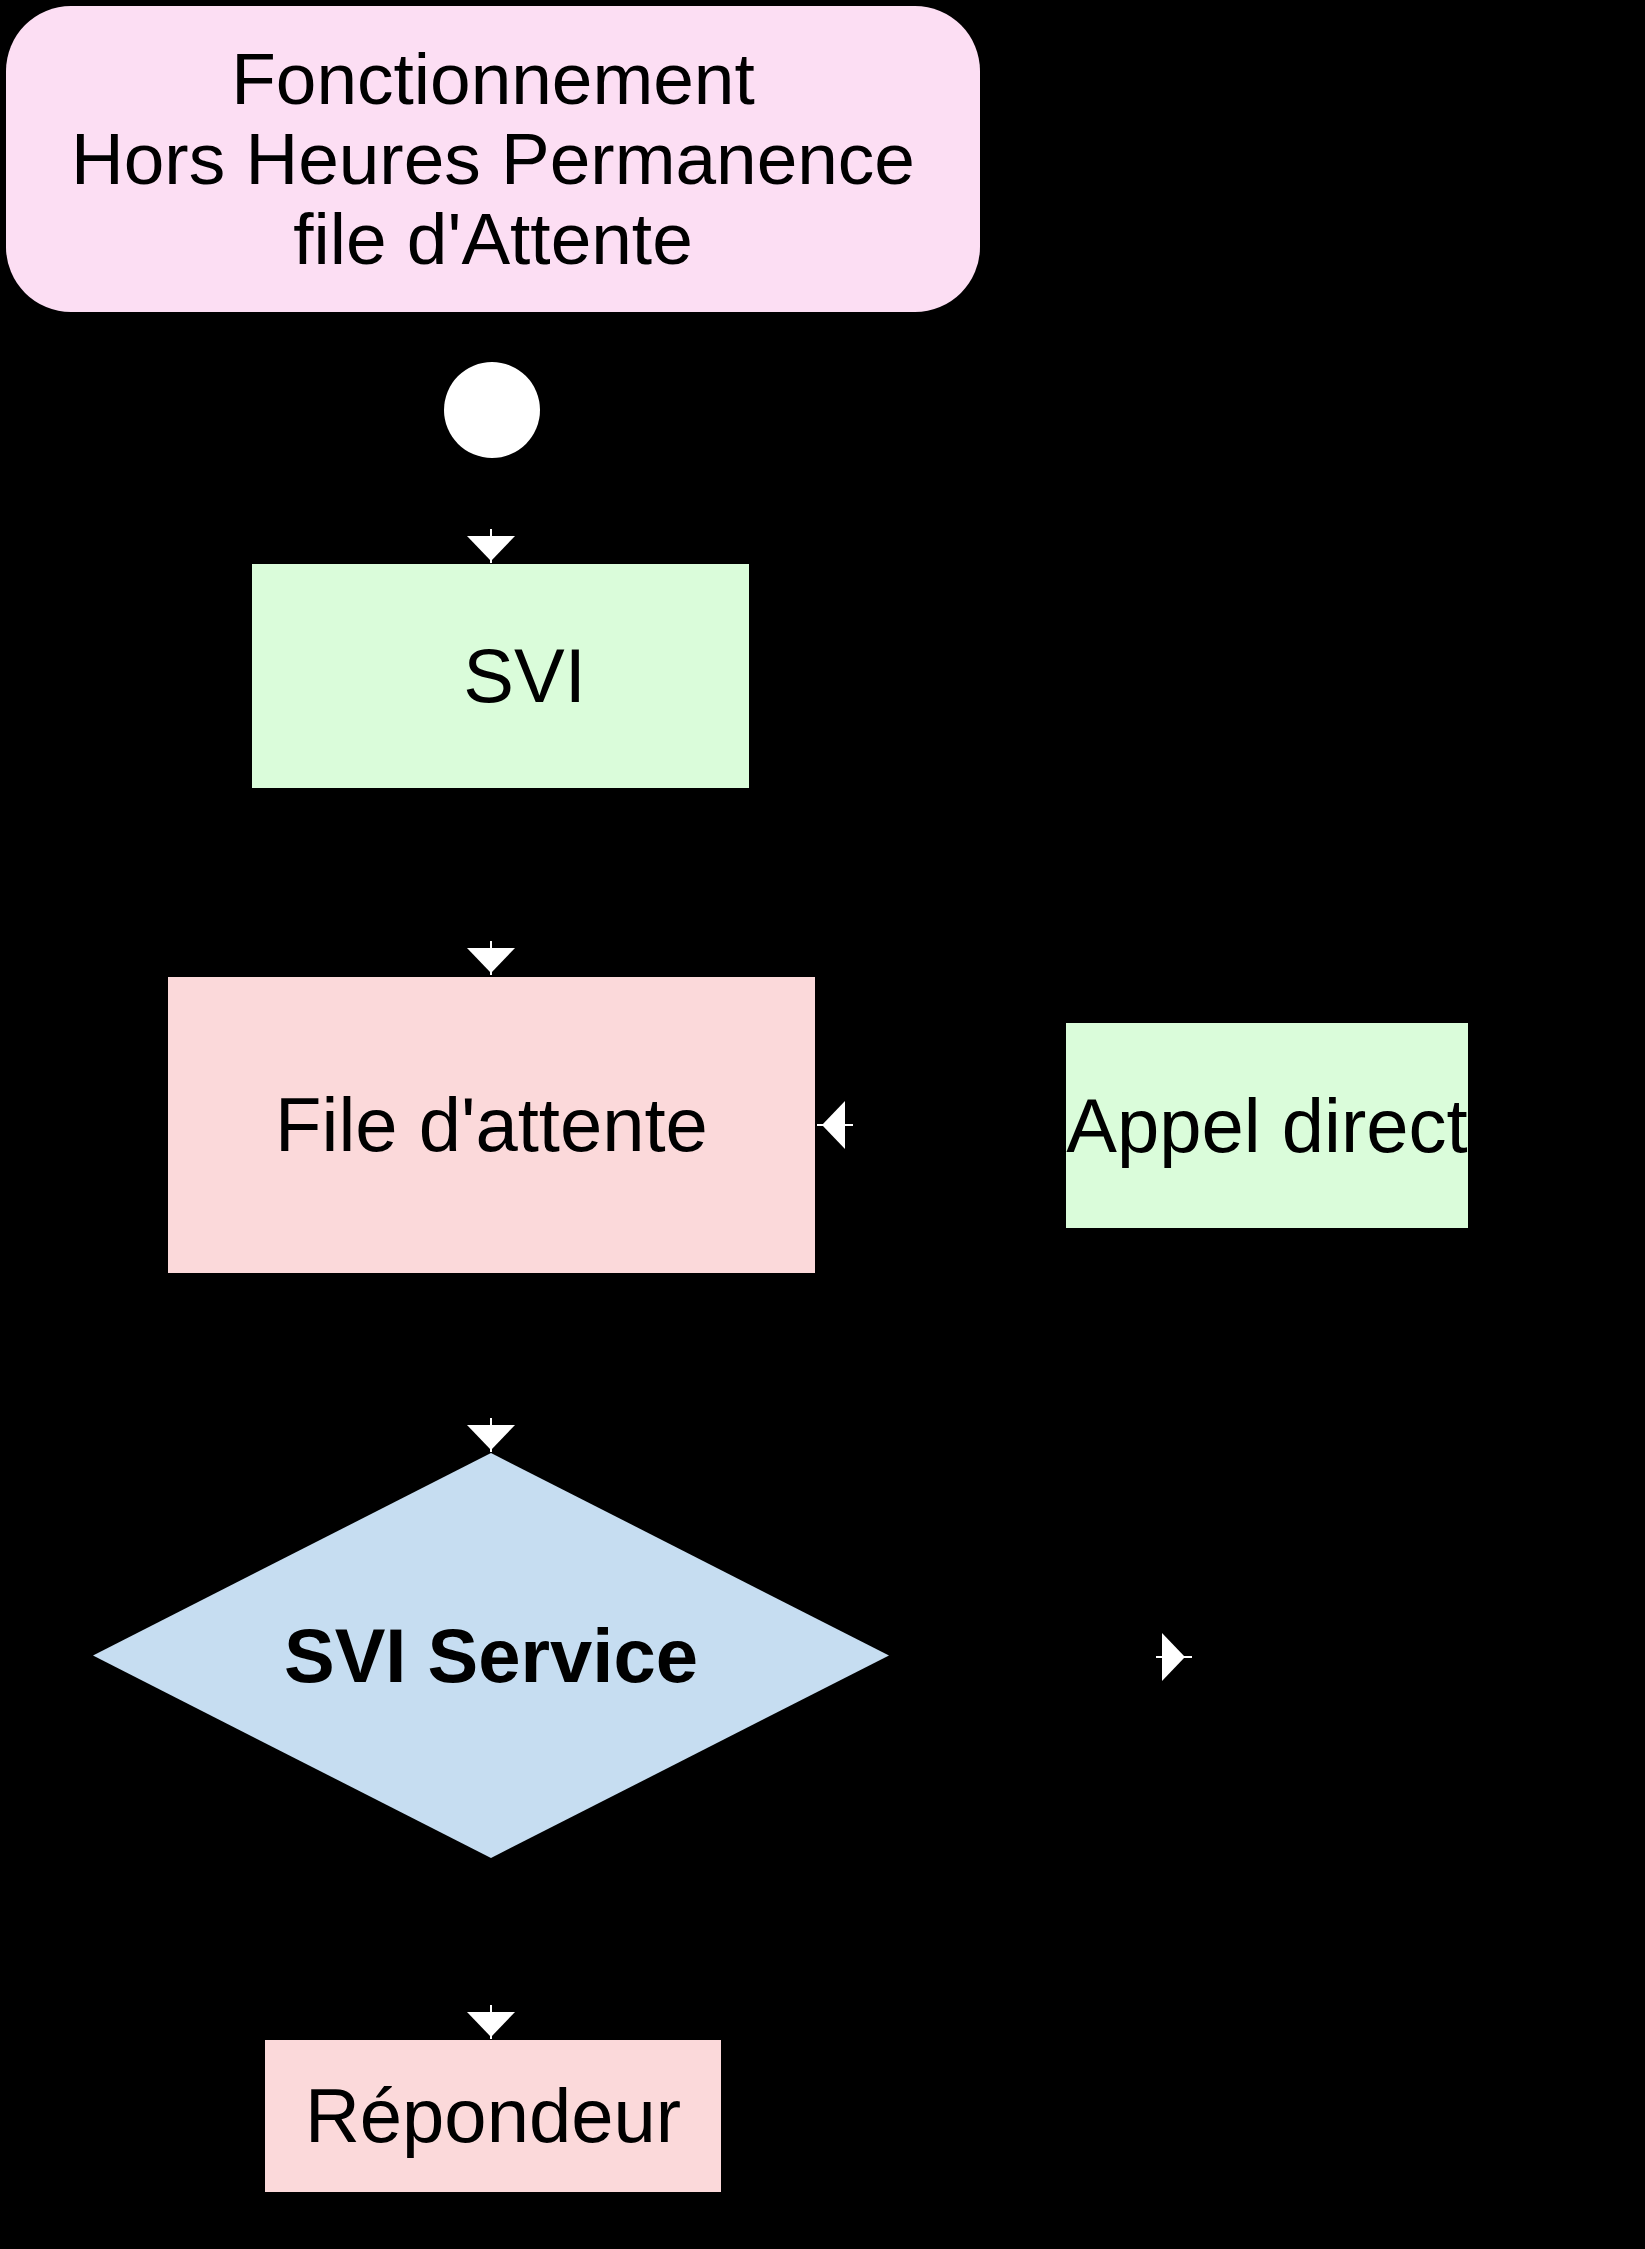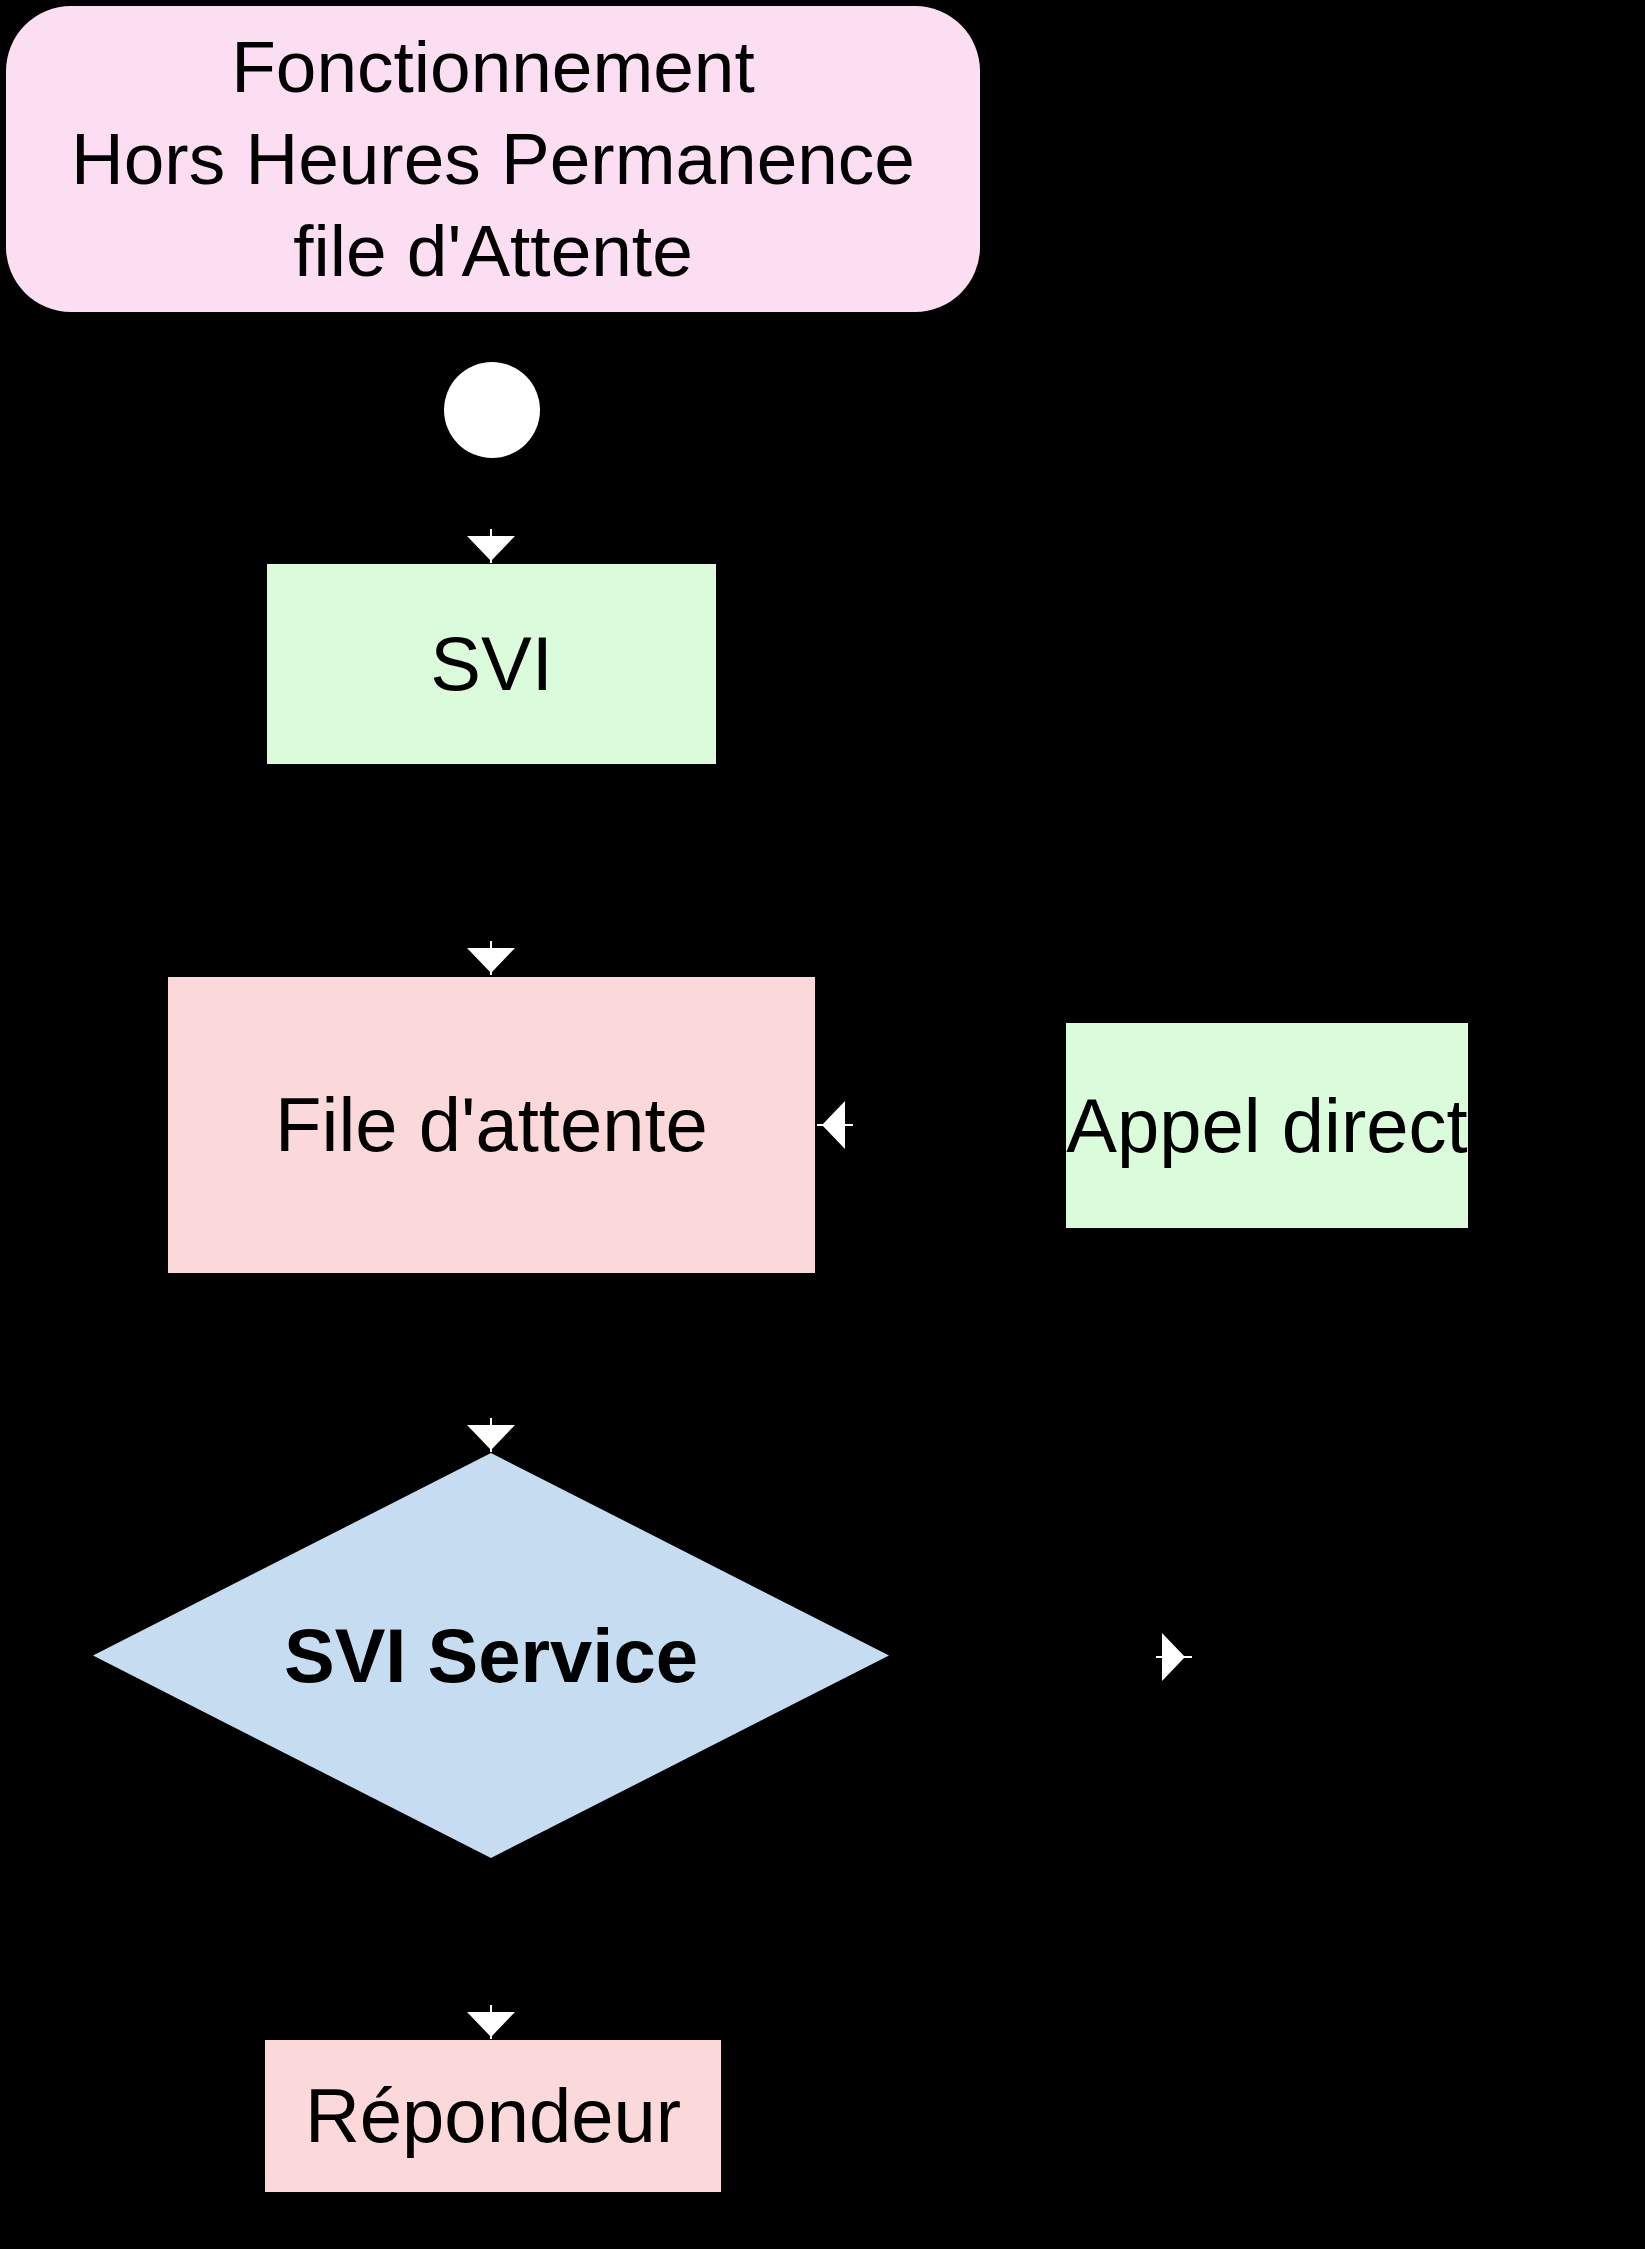--- a/index.html
+++ b/index.html
@@ -24,21 +24,21 @@
   }
   #title-node{
     left:6px;top:6px;width:974px;height:306px;
     border-radius:65px;
     font-size:73px;line-height:80px;
   }
   #start-circle{
     position:absolute;left:444px;top:362px;width:96px;height:96px;
     border-radius:50%;background:#fff;
   }
-  #svi-node{left:267px;top:564px;width:449px;height:200px;}
+  #svi-node{left:252px;top:564px;width:449px;height:224px;padding-left:48px;}
   #queue-node{left:168px;top:977px;width:647px;height:296px;}
   #appel-node{left:1066px;top:1023px;width:402px;height:205px;}
   #permanence-node{left:1191px;top:1554px;width:451px;height:205px;}
   #repondeur-node{left:265px;top:2040px;width:456px;height:152px;}
   #svi-service-diamond{
     left:93px;top:1453px;width:796px;height:405px;
     clip-path:polygon(50% 0%, 100% 50%, 50% 100%, 0% 50%);
   }
   
   .tri-down{
@@ -60,21 +60,21 @@
     border-left:23px solid #fff;
   }
   .stem-v{position:absolute;width:2px;height:34px;}
   .stem-h{position:absolute;width:36px;height:2px;}
 </style>
 </head>
 <body>
 
 <div id="canvas">
 
-  <div class="node" id="title-node" style="background-color: rgb(252, 222, 243); gap: 12px;">
+  <div class="node" id="title-node" style="background-color: rgb(252, 222, 243);">
     <div>Fonctionnement</div>
     <div>Hors Heures Permanence</div>
     <div>file d'Attente</div>
   </div>
 
   <div id="start-circle"></div>
 
   <div>
     <div class="stem-v" style="left: 490px; top: 529px; background-color: rgb(255, 255, 255);"></div>
     <div class="tri-down" style="left:467px;top:536px;"></div>

